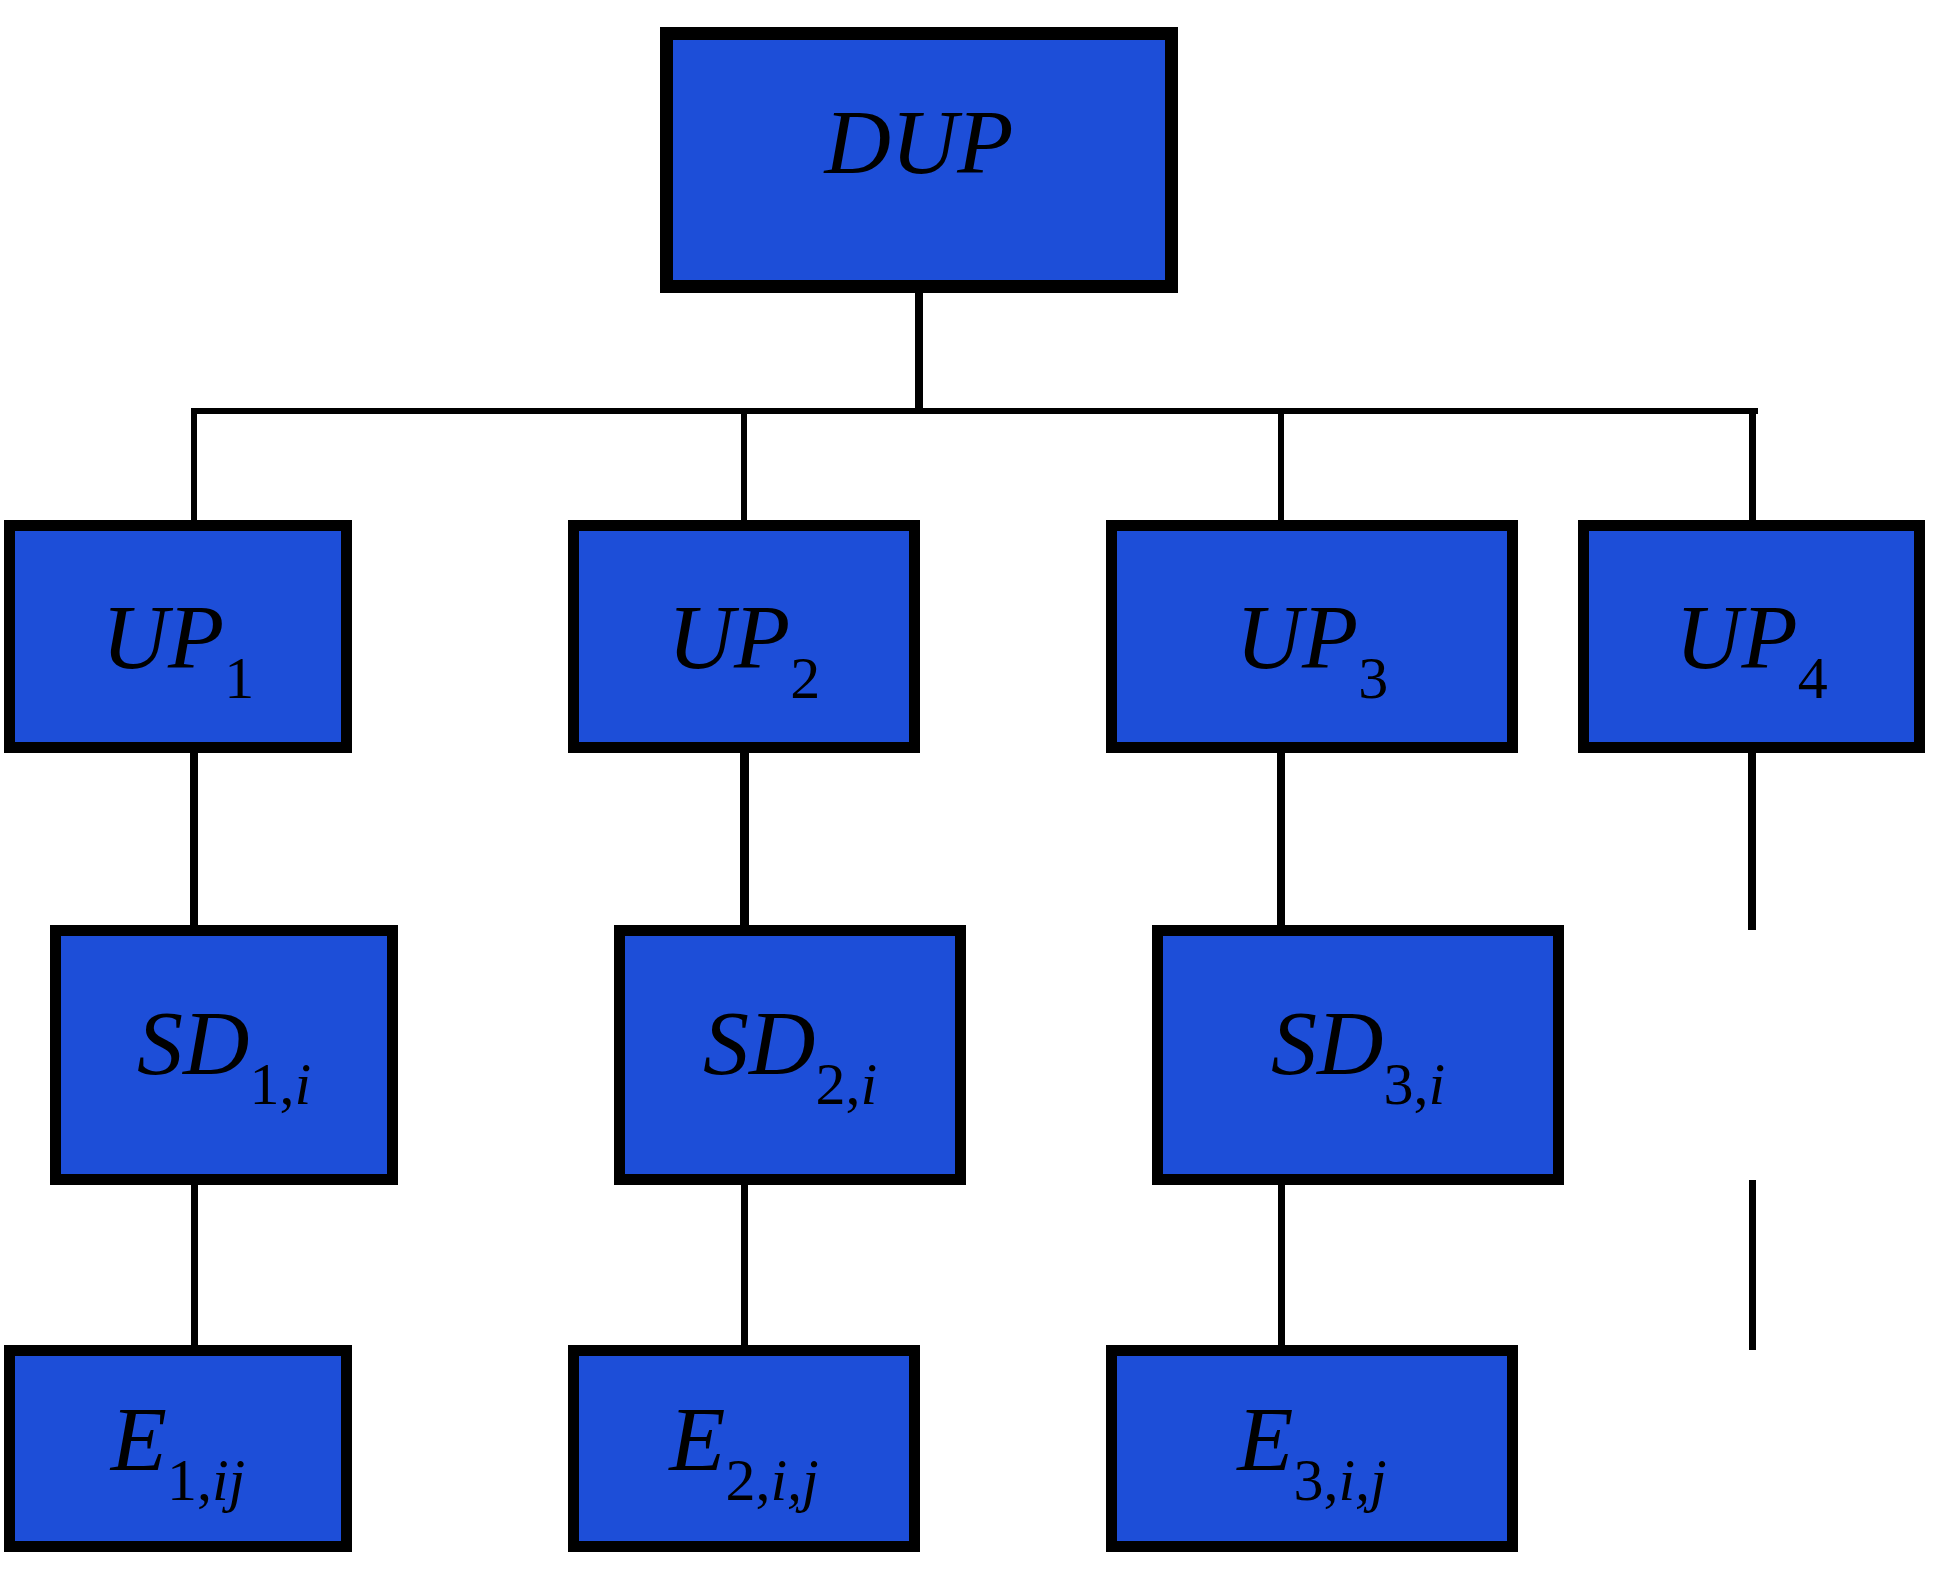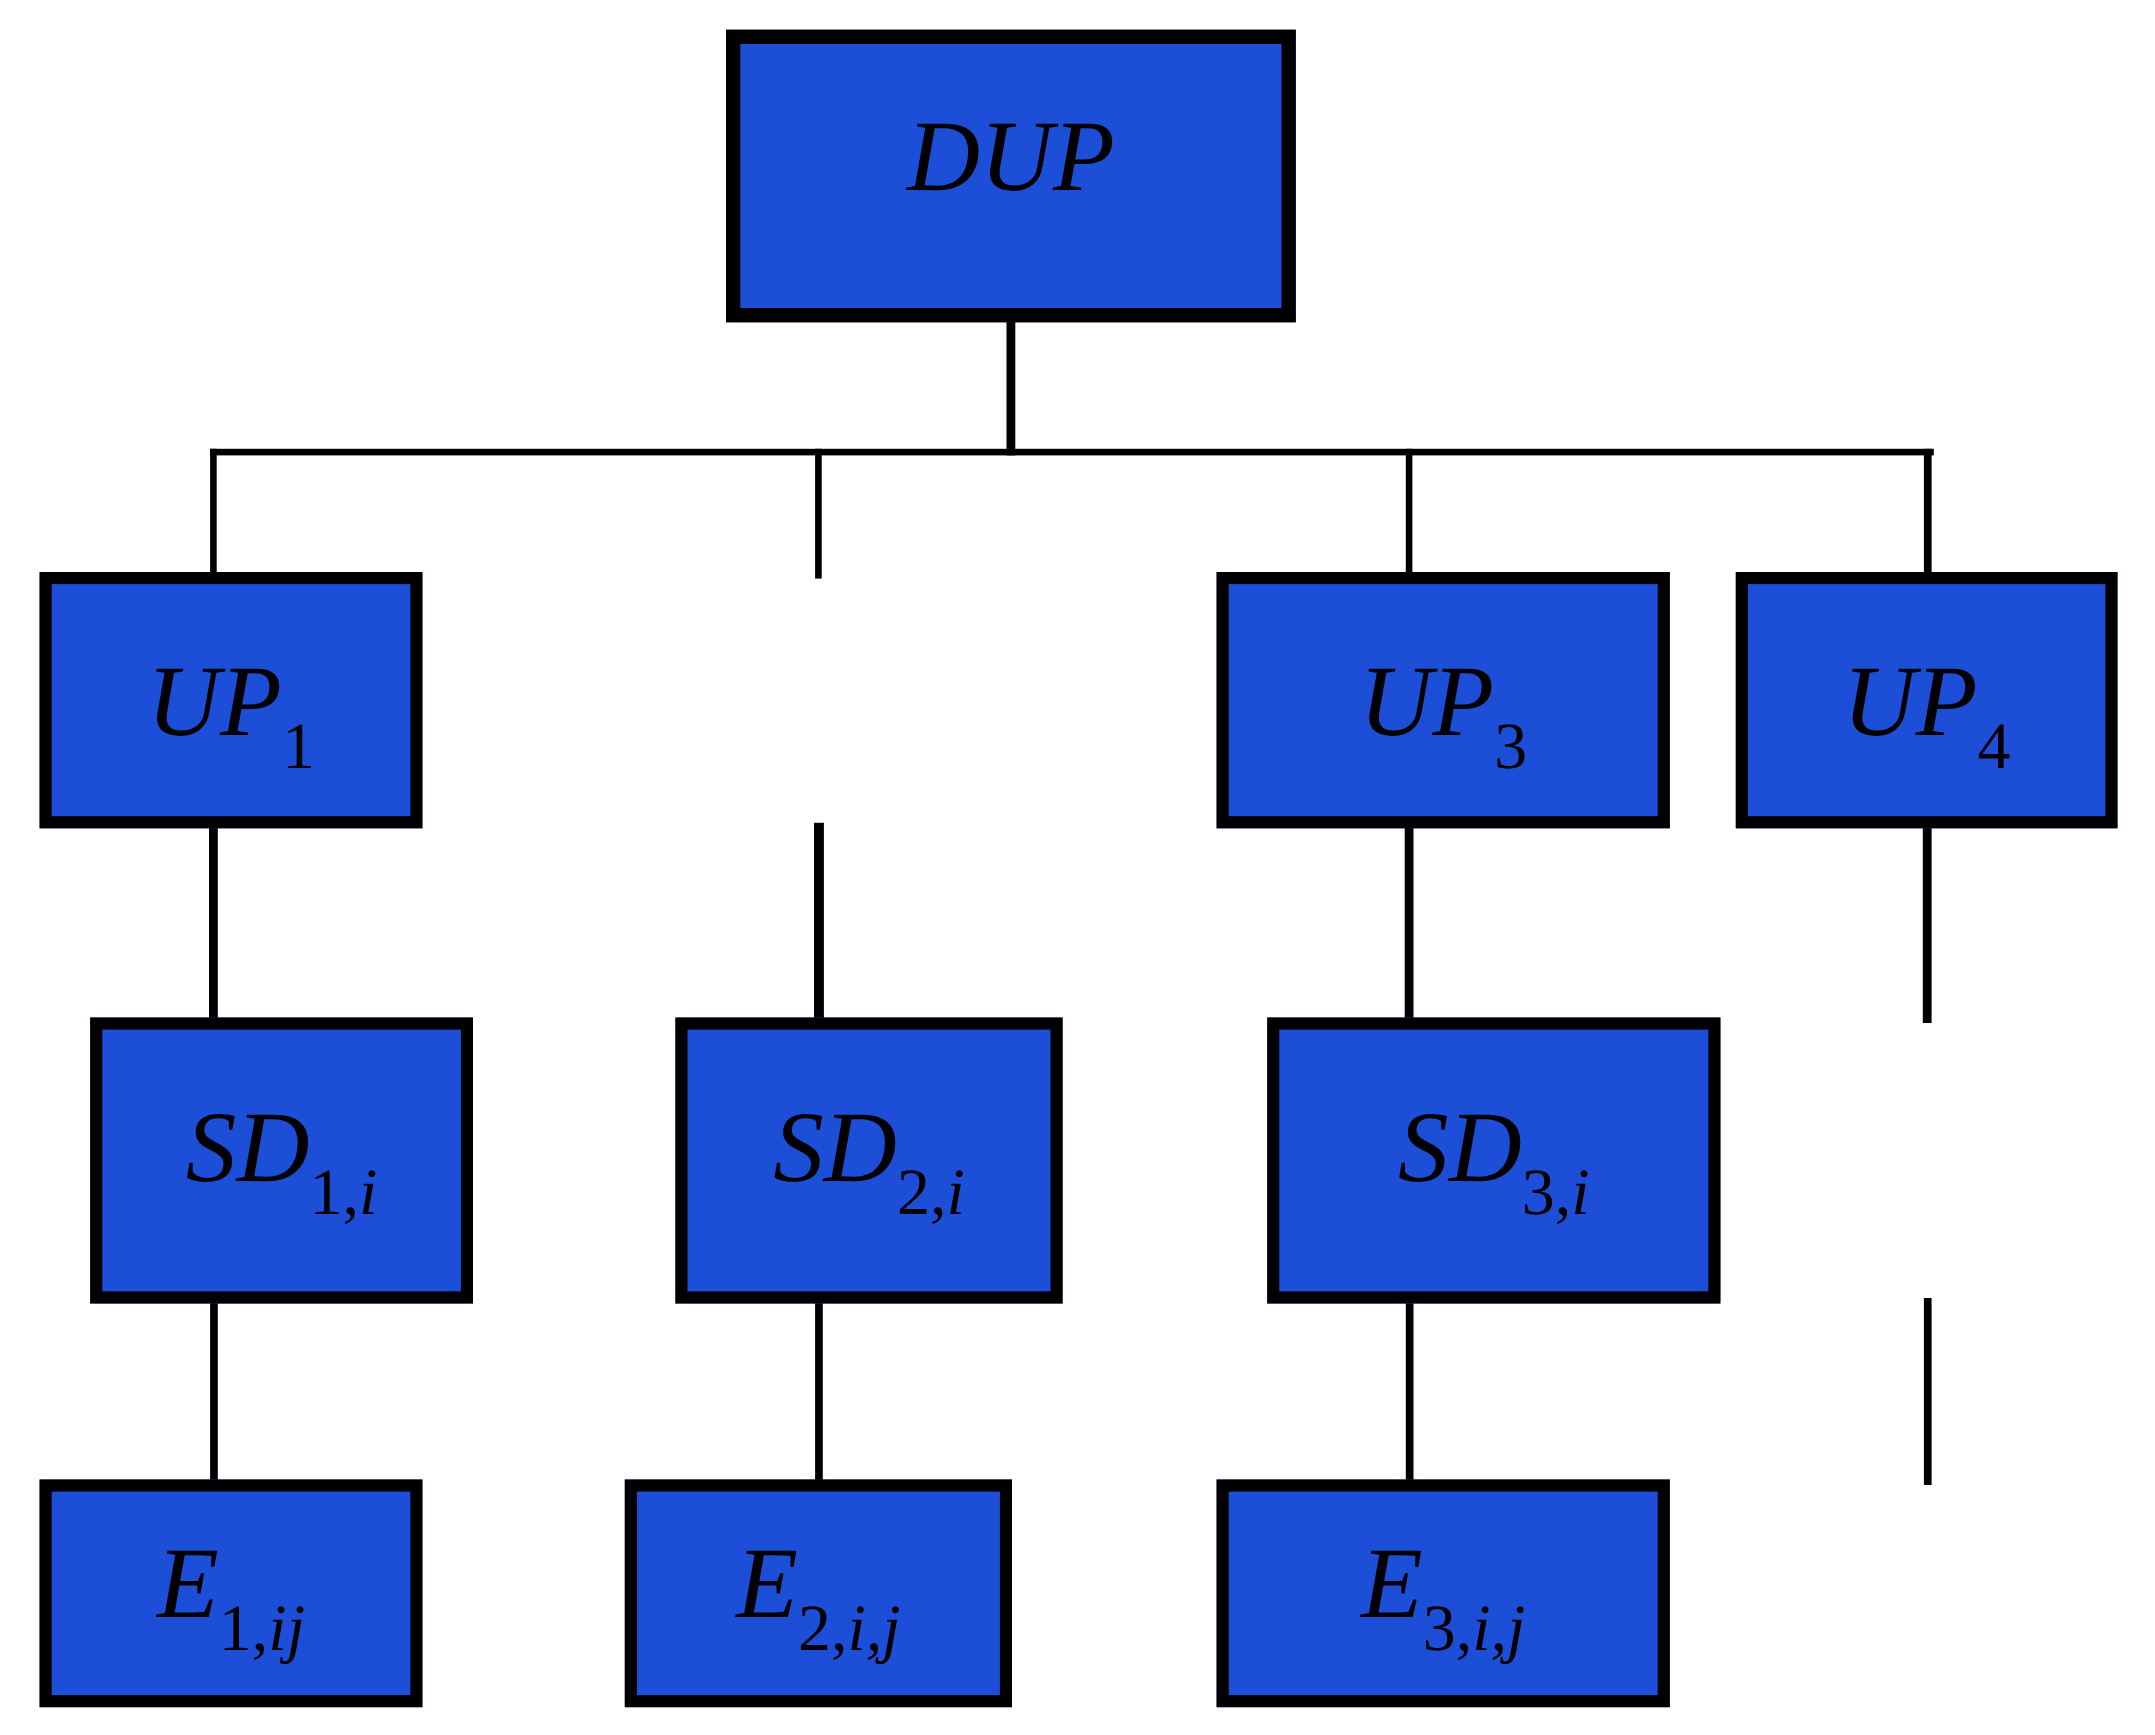--- a/index.html
+++ b/index.html
@@ -41,21 +41,21 @@
     font-size: 92px;
   }
   .sub {
     font-size: 60px;
     position: relative;
     top: 30px;
   }
   .sn { font-style: normal; }
   .sv { font-style: italic; }
   
-  .col1 { left: 36px;   width: 348px; }
+  .col1 { left: 4px;   width: 348px; }
   .col2 { left: 568px;  width: 352px; }
   .col3 { left: 1106px; width: 412px; }
   .col4 { left: 1578px; width: 347px; }
   
   .row-up { top: 520px;  height: 233px; }
   .row-sd { top: 925px;  height: 260px; margin-left: 46px; }
   .row-e  { top: 1345px; height: 207px; }
   .row-sd .label { transform: translateY(-12px); }
   .row-e  .label { transform: translateY(-10px); }
   .dup    .label { transform: translateY(-18px); }
@@ -84,20 +84,23 @@
   <div class="line" style="left:1278px; top:1180px; width:7px; height:170px;"></div>
   <div class="line" style="left:1749px; top:1180px; width:7px; height:170px;"></div>
 
   <div class="box dup" style="left:660px; top:27px; width:518px; height:266px;">
     <span class="label"><span class="m">DUP</span><span class="sub sn"></span><span class="sub sv"></span></span>
   </div>
 
   <div class="box col1 row-up">
     <span class="label"><span class="m">UP</span><span class="sub sn">1</span><span class="sub sv"></span></span>
   </div>
+  <div class="box col2 row-up">
+    <span class="label"><span class="m">UP</span><span class="sub sn">2</span><span class="sub sv"></span></span>
+  </div>
   <div class="box col3 row-up">
     <span class="label"><span class="m">UP</span><span class="sub sn">3</span><span class="sub sv"></span></span>
   </div>
   <div class="box col4 row-up">
     <span class="label"><span class="m">UP</span><span class="sub sn">4</span><span class="sub sv"></span></span>
   </div>
 
   <div class="box col1 row-sd">
     <span class="label"><span class="m">SD</span><span class="sub sn">1,</span><span class="sub sv">i</span></span>
   </div>

